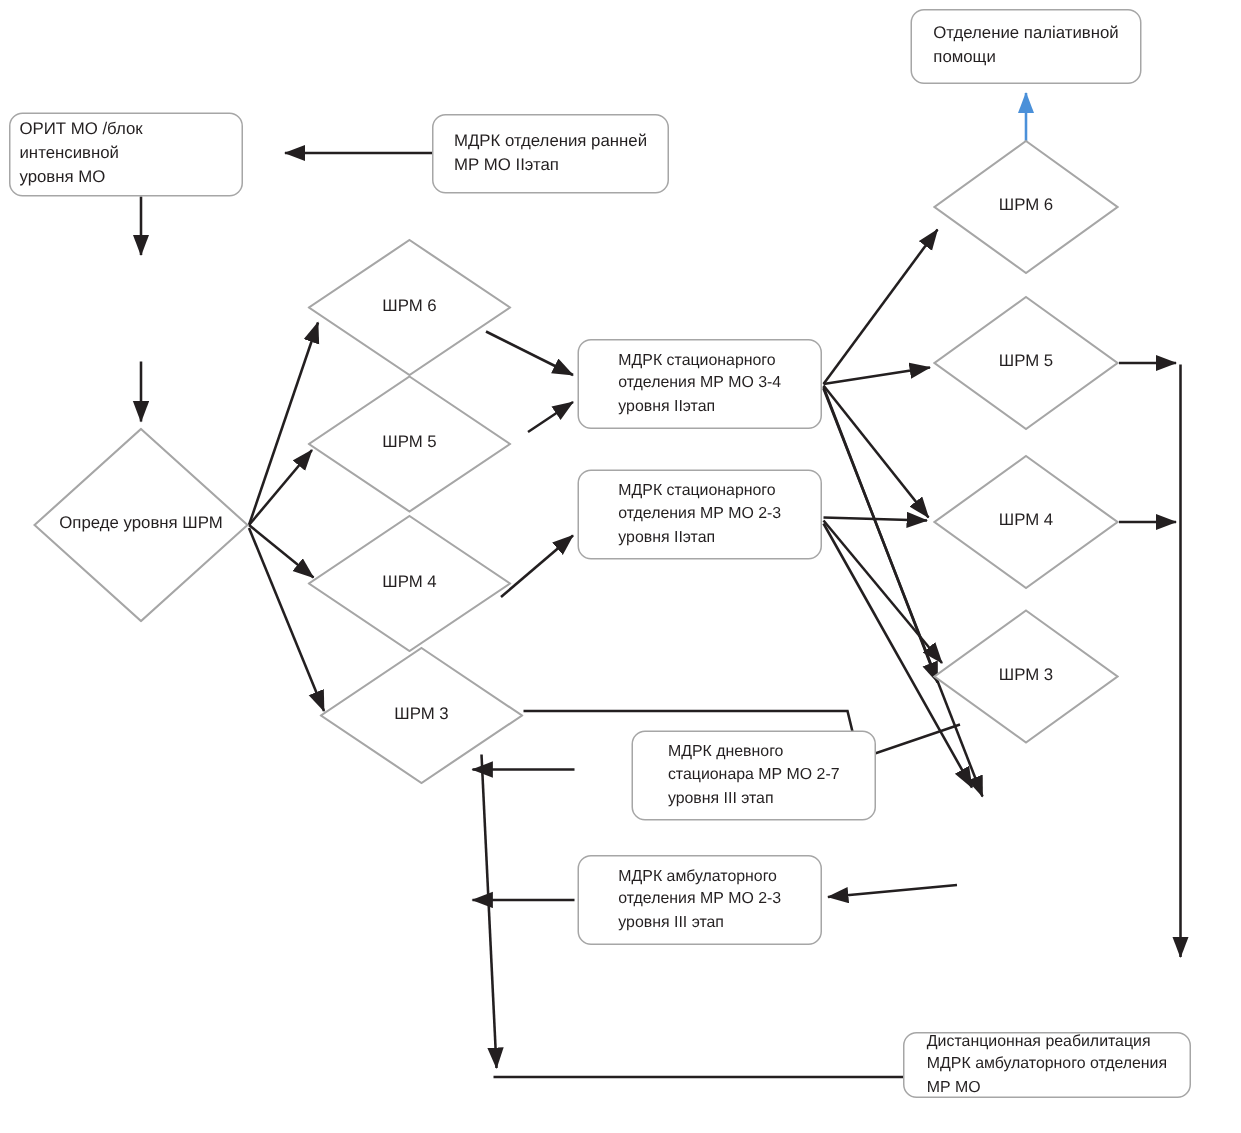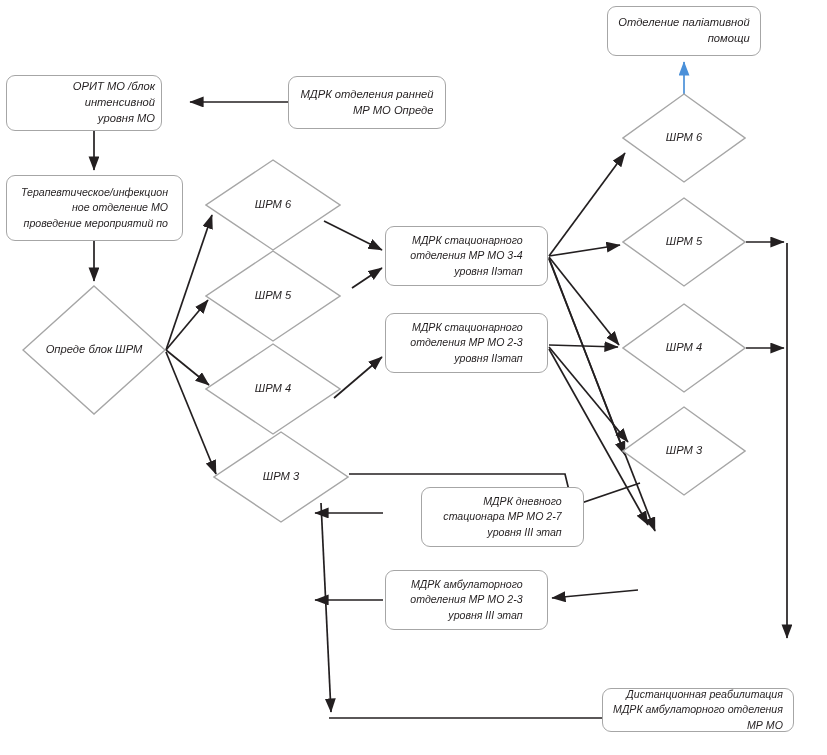--- a/index.html
+++ b/index.html
@@ -26,23 +26,22 @@
     width: 827px;
     height: 755px;
     pointer-events: none;
   }
   .node {
     position: absolute;
     box-sizing: border-box;
     display: flex;
     align-items: center;
     justify-content: center;
-    text-align: right;
+    text-align: left;
     color: #231f20;
-    font-style: italic;
   }
   .rbox {
     border: 1px solid #a6a6a6;
     border-radius: 9px;
     background: #ffffff;
     line-height: 1.42;
     padding: 2px 6px;
   }
   .rbox span {
     display: block;
@@ -135,31 +134,24 @@
   <div class="node rbox f11" style="left:6px;top:75px;width:156px;height:56px;">
     <div>
       <span>ОРИТ МО /блок интенсивной</span>
       <span>уровня МО</span>
     </div>
   </div>
 
   <div class="node rbox f11" style="left:288px;top:76px;width:158px;height:53px;">
     <div>
       <span>МДРК отделения ранней</span>
-      <span>МР МО Опреде</span>
-    </div>
-  </div>
-
-  <div class="node rbox f105" style="left:6px;top:175px;width:177px;height:66px;">
-    <div>
-      <span>Терапевтическое/инфекцион</span>
-      <span>ное отделение МО</span>
-      <span>проведение мероприятий по</span>
-    </div>
-  </div>
+      <span>МР МО IIэтап</span>
+    </div>
+  </div>
+
 
   <div class="node rbox f11" style="left:607px;top:6px;width:154px;height:50px;">
     <div>
       <span>Отделение паліативной</span>
       <span>помощи</span>
     </div>
   </div>
 
   <div class="node rbox f105" style="left:385px;top:226px;width:163px;height:60px;">
     <div>
@@ -200,21 +192,21 @@
       <span>МР МО</span>
     </div>
   </div>
 
   <div class="node diamond f11" style="left:22px;top:285px;width:144px;height:130px;">
     <svg class="dshape" viewBox="0 0 144 130" preserveAspectRatio="none">
       <polygon points="72,1 143,65 72,129 1,65" fill="#ffffff" stroke="#a6a6a6" stroke-width="1.4"></polygon>
     </svg>
     <div class="dlabel">
       <span>Опреде</span>
-      <span>блок</span>
+      <span>уровня</span>
       <span>ШРМ</span>
     </div>
   </div>
 
   <div class="node diamond f11" style="left:205px;top:159px;width:136px;height:92px;">
     <svg class="dshape" viewBox="0 0 136 92" preserveAspectRatio="none">
       <polygon points="68,1 135,46 68,91 1,46" fill="#ffffff" stroke="#a6a6a6" stroke-width="1.4"></polygon>
     </svg>
     <div class="dlabel">
       <span>ШРМ</span>

